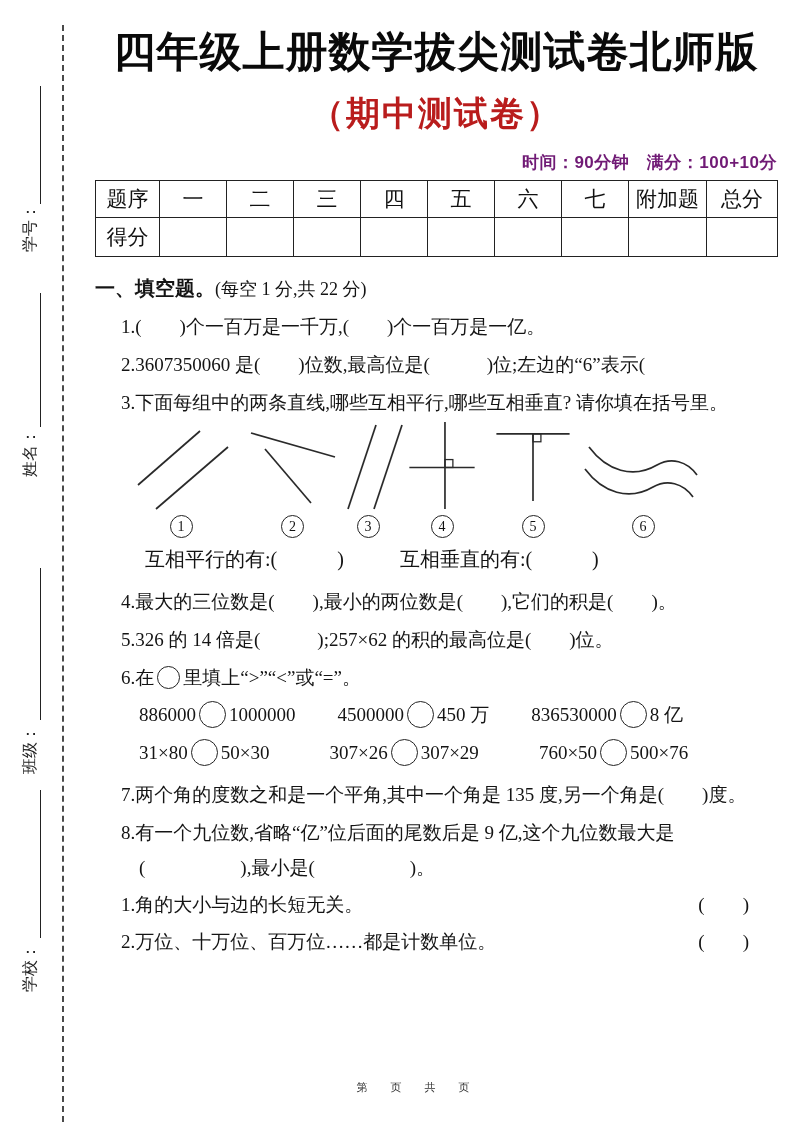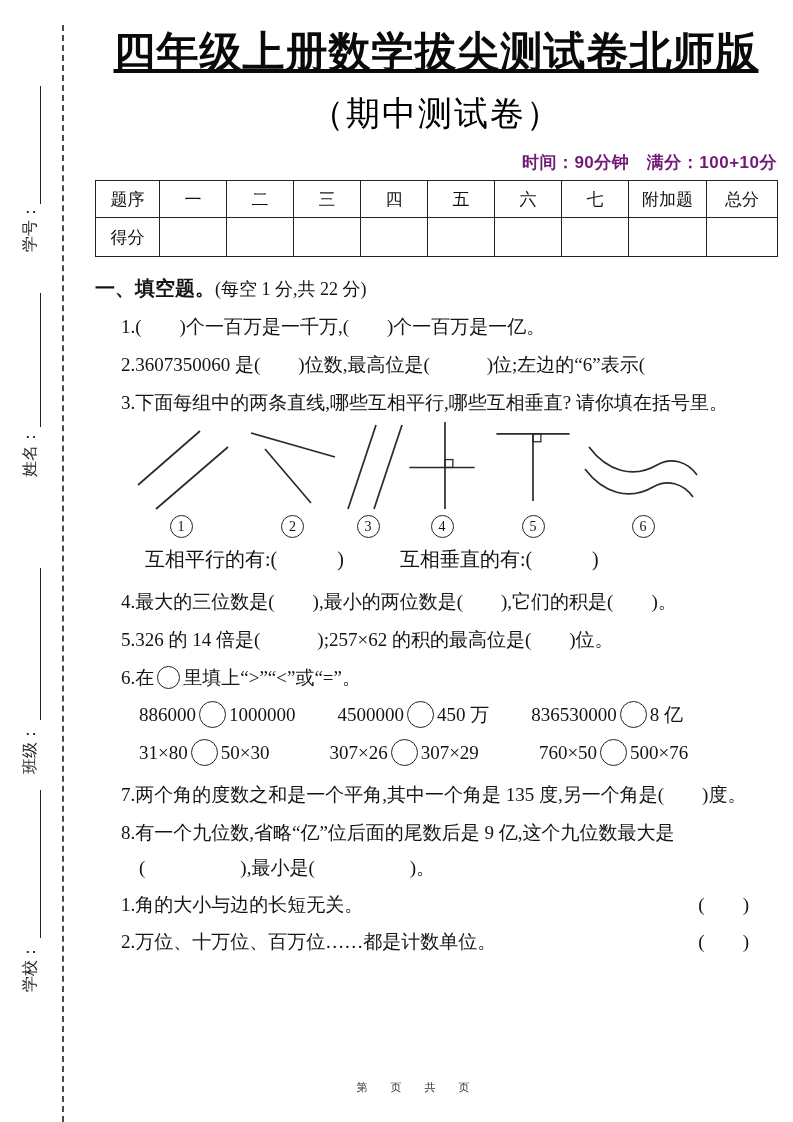--- a/index.html
+++ b/index.html
@@ -22,37 +22,36 @@
     transform:rotate(-90deg);
   }
 
   
   .content{position:absolute;left:95px;top:0;width:682px;}
 
   .page-title{
     margin:28px 0 16px 0;text-align:center;
     font-size:42px;font-weight:bold;letter-spacing:1px;line-height:1.12;
     color:#0a0a0a;
-    text-decoration:underline;
   }
   .page-subtitle{
     margin:10px 0 0 0;text-align:center;
-    font-size:34px;font-weight:normal;letter-spacing:2px;color:#000000;
+    font-size:34px;font-weight:bold;letter-spacing:2px;color:#b91c1c;
   }
   .info-line{
     margin-top:14px;text-align:right;font-size:17px;font-weight:bold;
     letter-spacing:.5px;color:#701a75;
   }
 
   
   table.score{
     margin-top:6px;border-collapse:collapse;table-layout:fixed;width:682px;
   }
   table.score td{
-    border:1.6px solid #222;text-align:center;font-size:17px;color:#111;
+    border:1.6px solid #222;text-align:center;font-size:21px;color:#111;
     padding:0;height:36px;
   }
   table.score tr.score-row td{height:38px;}
 
   
   .sec-head{margin-top:18px;font-size:20px;}
   .sec-head .h{font-weight:bold;}
   .sec-head .n{font-size:18px;}
   .q{margin-top:12px;font-size:19px;line-height:26px;padding-left:26px;white-space:pre-wrap;}
   .q.cont{padding-left:44px;margin-top:9px;}

